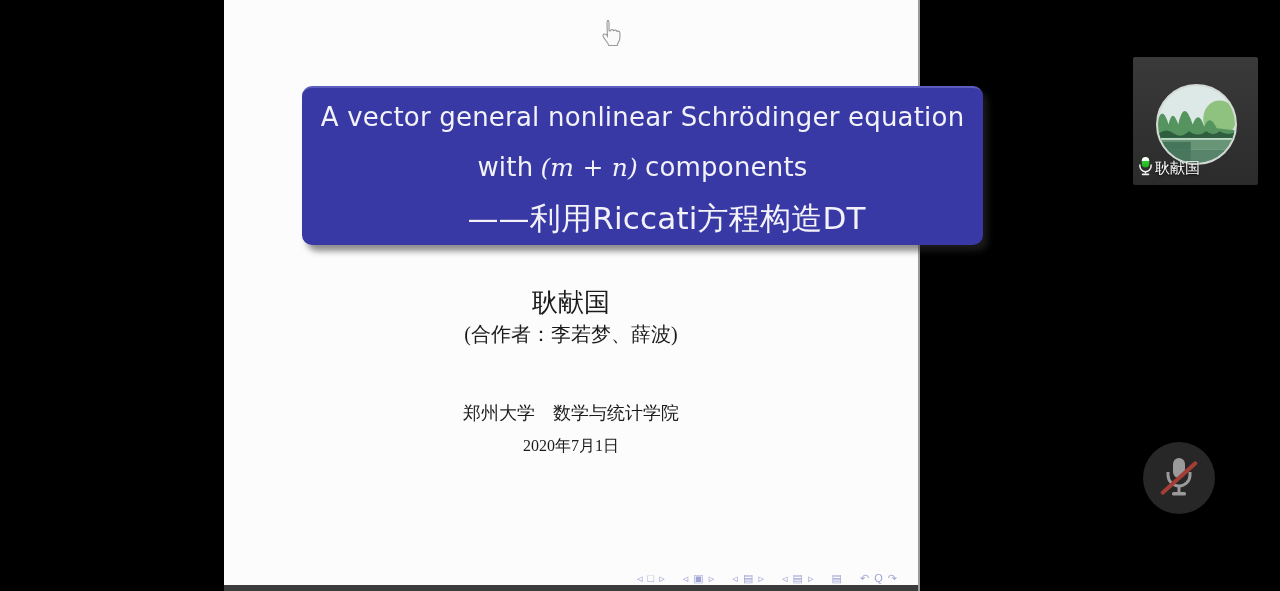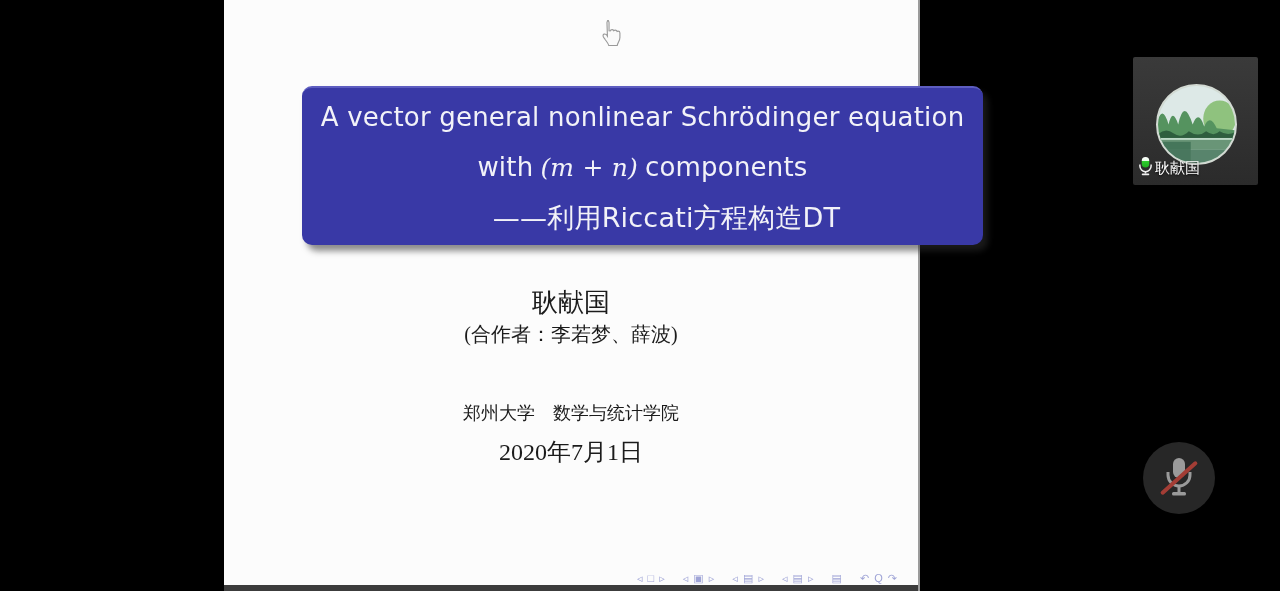--- a/index.html
+++ b/index.html
@@ -16,28 +16,28 @@
   .title-box { position:absolute; left:78px; top:86px; width:681px; height:159px;
            background:#3939a6; border-radius:10px;
            border-top:2px solid #5d5dc0;
            box-shadow:5px 6px 6px rgba(45,45,45,0.55);
            display:flex; flex-direction:column; justify-content:center;
            text-align:center; color:#f2f2f8; padding-top:2px; }
   .title-line { font-size:26px; line-height:50px; white-space:nowrap;
            font-family:"DejaVu Sans", sans-serif; letter-spacing:0.2px; }
   .title-math { font-style:italic; font-family:"DejaVu Serif", serif;
            margin:8px 7px; font-size:25px; }
-  .title-line3 { font-size:27px;margin-left:48px; }
+  .title-line3 { font-size:31px;margin-left:48px; }
 
   .centered-text { position:absolute; left:0; width:100%; text-align:center;
            color:#1b1b1b; font-family:"Liberation Serif", serif; white-space:nowrap; }
   .author-name   { top:285px; font-size:26px; }
   .collaborators { top:321px; font-size:20px; }
   .affiliation   { top:401px; font-size:18px; }
-  .slide-date    { top:436px; font-size:24px; }
+  .slide-date    { top:436px; font-size:16px; }
 
   .beamer-nav { position:absolute; right:20px; bottom:7px; display:flex; gap:17px;
            color:#9fa4d6; font-size:11px; line-height:11px; }
   .beamer-nav span { white-space:nowrap; letter-spacing:1px; }
 
   
   .hand-cursor { position:absolute; left:597px; top:17px; width:26px; height:32px; }
 
   
   .participant-tile { position:absolute; left:1133px; top:57px; width:125px; height:128px;

